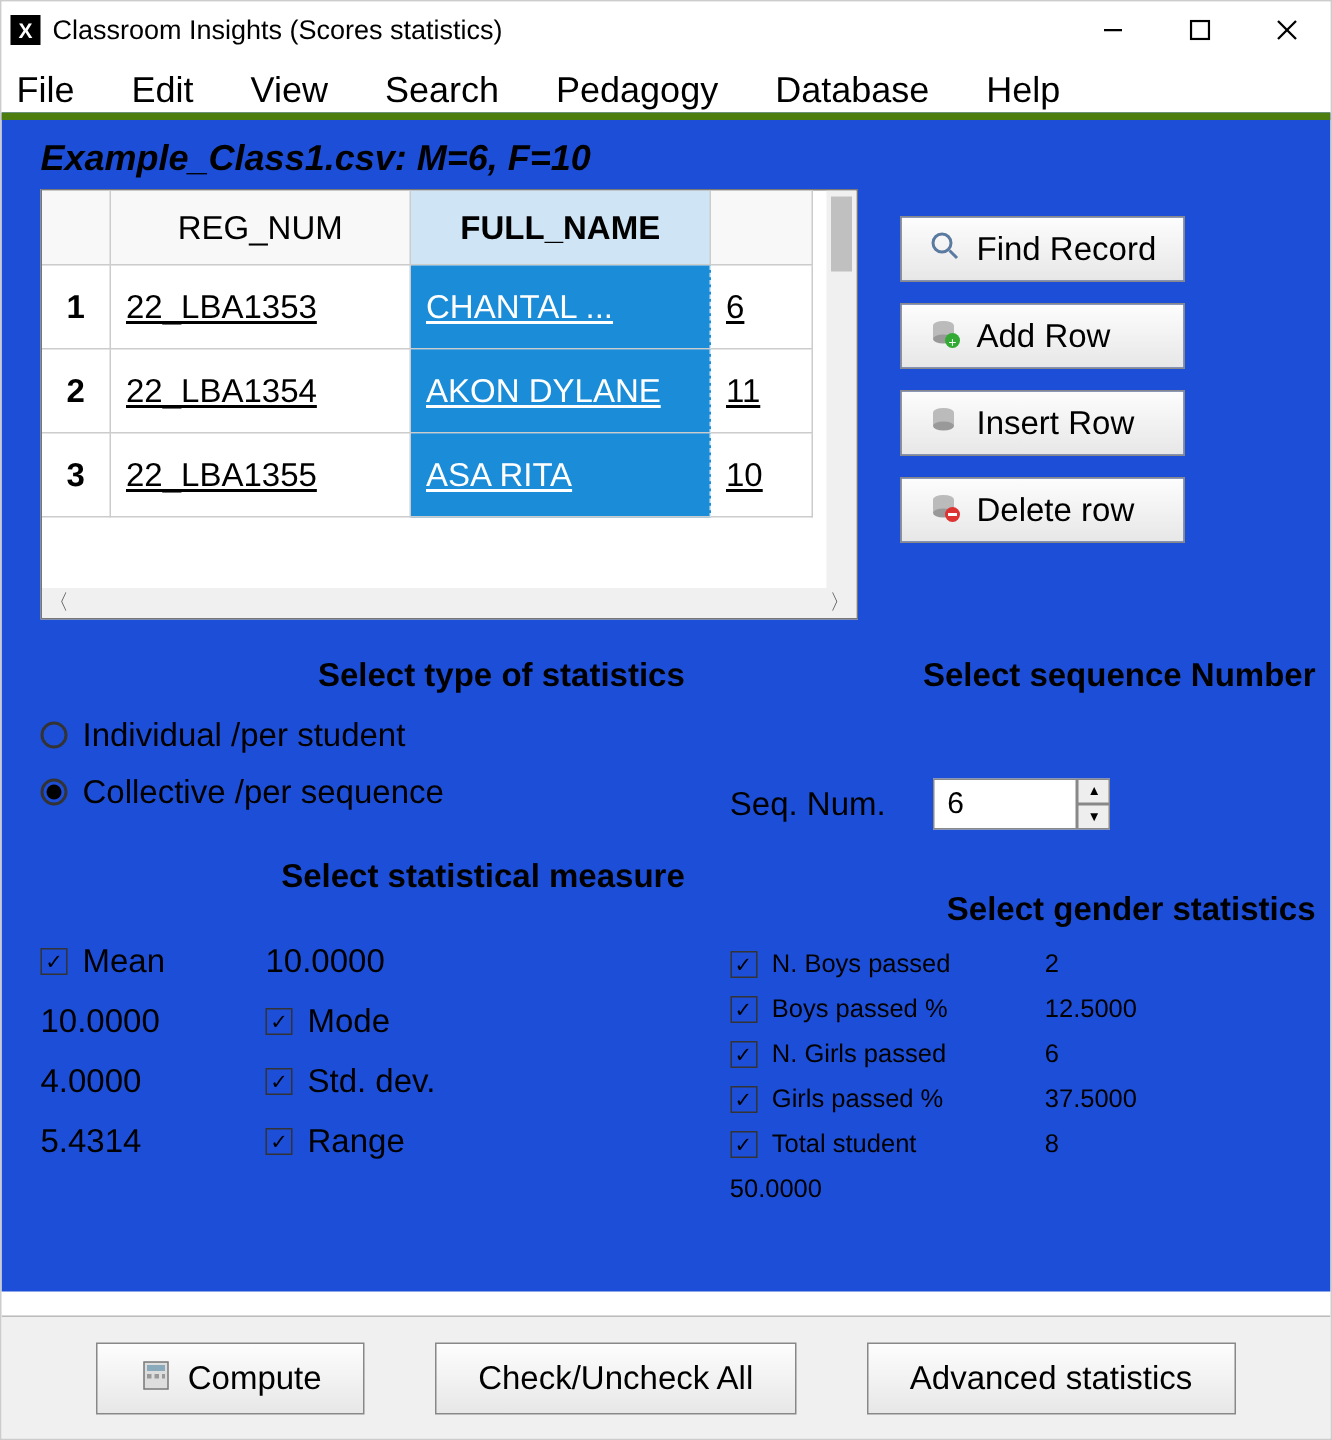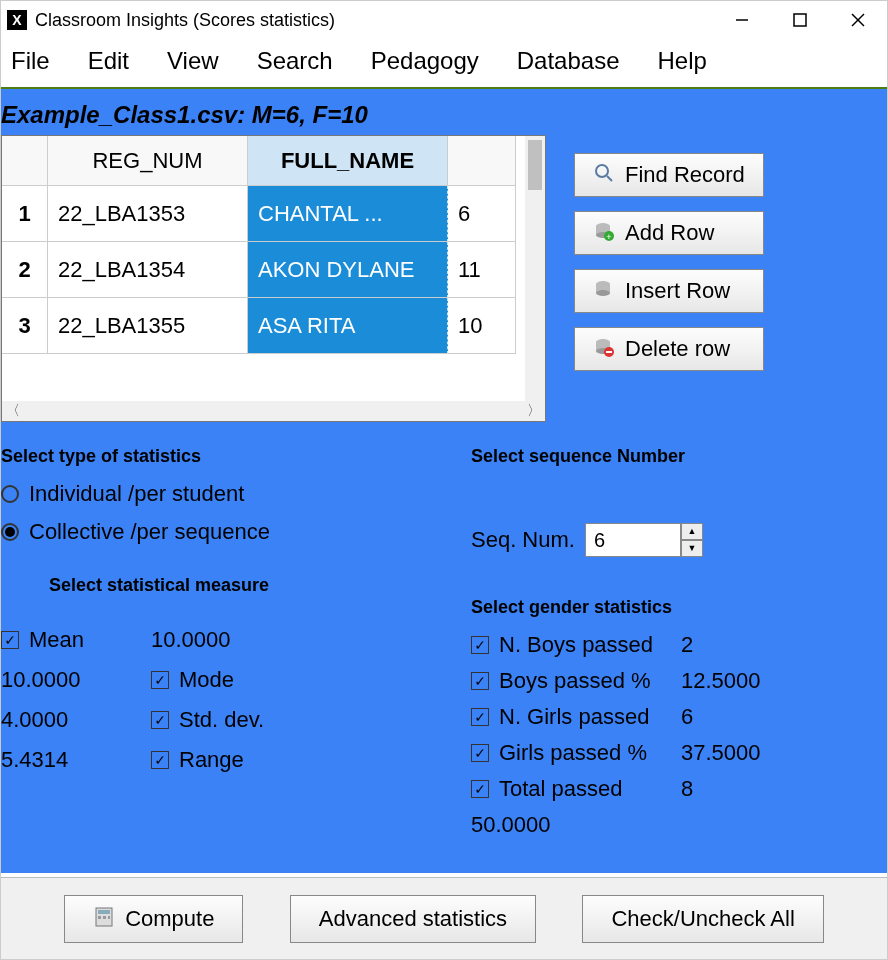--- a/index.html
+++ b/index.html
@@ -39,45 +39,45 @@
     width: 58px;
     height: 38px;
     display: flex;
     align-items: center;
     justify-content: center;
     font-size: 16px;
   }
   .menubar {
     display: flex;
     gap: 38px;
-    padding: 8px 10px 12px 10px;
+    padding: 8px 10px 0 10px;
     font-size: 24px;
     background: #fff;
   }
   .menu-item { cursor: default; }
-  .content { background: #3b82f6; padding: 12px 10px 10px 0; height: calc(100% - 38px - 52px - 82px); overflow:hidden; border-top:2px solid #4d7c0f; }
+  .content { background: #1d4ed8; padding: 12px 10px 10px 26px; height: calc(100% - 38px - 52px - 82px); overflow:hidden; border-top:5px solid #4d7c0f; }
   .file-summary { font-style: italic; font-weight: bold; font-size: 24px; margin-bottom: 6px; }
   .middle-row { display: flex; gap: 28px; }
   .table-wrap {
     position: relative;
     width: 545px;
     height: 287px;
     border: 1px solid #777;
     background: #fff;
     overflow: hidden;
   }
   .grid {
     display: grid;
     grid-template-columns: 46px 200px 200px 68px;
     font-size: 22px;
   }
   .hdr { background: #f8f8f8; border-bottom: 1px solid #ccc; border-right: 1px solid #ccc; padding: 10px 4px; text-align: center; font-weight: normal; height:50px; display:flex;align-items:center;justify-content:center;}
   .hdr.sel { background: #cfe5f5; font-weight: bold; }
   .rownum { border-right:1px solid #ccc; border-bottom:1px solid #ccc; font-weight:bold; display:flex;align-items:center;justify-content:center; height:56px;}
-  .cell { border-right:1px solid #ccc; border-bottom:1px solid #ccc; padding: 12px 10px; height:56px; display:flex; align-items:center; }
+  .cell { border-right:1px solid #ccc; border-bottom:1px solid #ccc; padding: 12px 10px; height:56px; display:flex; align-items:center;text-decoration:underline; }
   .cell.sel { background:#1a8cd8; color:#fff; border-right:1px dashed #cfe5f5; }
   .vscroll { position:absolute; right:0; top:0; bottom:20px; width:20px; background:#f0f0f0; }
   .vscroll .thumb { position:absolute; top:4px; left:3px; width:14px; height:50px; background:#c0c0c0; }
   .hscroll { position:absolute; left:0; right:0; bottom:0; height:20px; background:#f0f0f0; display:flex; align-items:center; justify-content:space-between; padding:0 4px;}
   .arrow { font-size:14px; color:#555; }
   .side-buttons { display:flex; flex-direction:column; gap:14px; padding-top:18px; }
   .winbtn {
     background: linear-gradient(#fdfdfd,#e7e7e7);
     border: 1px solid #888;
     padding: 8px 18px;
@@ -85,34 +85,34 @@
     display: flex;
     align-items: flex-start;
     gap: 10px;
     cursor: pointer;
     min-width: 180px;
   }
   .icon-box { width:22px; height:22px; display:inline-flex; align-items:center; justify-content:center; }
   .panels { display:flex; gap: 30px; margin-top: 24px; }
   .left-col { width: 440px; }
   .right-col { width: 400px; }
-  .section-title { font-weight:bold; font-size:18px; margin-bottom:14px; }
+  .section-title { font-weight:bold; font-size:22px; margin-bottom:14px;text-align:right; }
   .radio-row { display:flex; align-items:center; gap:10px; margin-bottom:12px; font-size:22px; }
   .radio { width:18px; height:18px; border:2px solid #333; border-radius:50%; display:inline-flex; align-items:center; justify-content:center;}
   .radio.checked::after { content:""; width:10px; height:10px; background:#000; border-radius:50%; }
-  .seq-row { display:flex; align-items:center; gap:10px; margin-top:56px; }
+  .seq-row { display:flex; align-items:center; gap:32px; margin-top:56px; }
   .spinner { display:flex; align-items:center; }
   .spinner input { width:96px; height:34px; font-size:20px; padding:2px 8px; border:1px solid #888; }
   .spin-btns { display:flex; flex-direction:column; }
   .spin-btns button { width:22px; height:17px; font-size:9px; line-height:1; border:1px solid #888; background:#eee; padding:0;}
   .measure-grid { display:grid; grid-template-columns: 150px 140px; row-gap: 14px; margin-top:31px; font-size:22px; }
   .check-row { display:flex; align-items:center; gap:10px; }
   .check { width:18px; height:18px; border:1.5px solid #333; display:inline-flex; align-items:center; justify-content:center; font-size:14px; line-height:1;}
   .check.checked::after { content:"✓"; }
-  .gender-grid { display:grid; grid-template-columns: 210px 110px; row-gap: 10px; font-size:22px; }
+  .gender-grid { display:grid; grid-template-columns: 210px 110px; row-gap: 10px; font-size:17px; }
   .bottom-bar { position:absolute; bottom:0; left:0; right:0; height:82px; border-top:1px solid #bbb; background:#f0f0f0; display:flex; align-items:center; justify-content:space-around; padding:0 40px;}
   .bottom-bar .winbtn { min-width: 160px; justify-content:center; padding:10px 28px; }
   html,body{position:relative;}
 </style>
 </head>
 <body>
 
 <div class="titlebar">
   <div class="app-icon">X</div>
   <div class="title-text">Classroom Insights (Scores statistics)</div>
@@ -296,21 +296,21 @@
             <span>N. Girls passed</span>
           </div>
           <div>6</div>
           <div class="check-row">
             <span class="check checked"></span>
             <span>Girls passed %</span>
           </div>
           <div>37.5000</div>
           <div class="check-row">
             <span class="check checked"></span>
-            <span>Total passed</span>
+            <span>Total student</span>
           </div>
           <div>8</div>
           <div>50.0000</div>
         </div>
     </div>
   </div>
 </div>
 
 <div class="bottom-bar">
   <button class="winbtn">
@@ -319,18 +319,18 @@
           <rect x="1" y="1" width="16" height="18" fill="#ddd" stroke="#777"></rect>
           <rect x="3" y="3" width="12" height="4" fill="#8ab"></rect>
           <rect x="3" y="9" width="3" height="3" fill="#999"></rect>
           <rect x="8" y="9" width="3" height="3" fill="#999"></rect>
           <rect x="13" y="9" width="2" height="3" fill="#999"></rect>
         </svg>
       </span>
     <span>Compute</span>
   </button>
   <button class="winbtn">
+    <span>Check/Uncheck All</span>
+  </button>
+  <button class="winbtn">
     <span>Advanced statistics</span>
   </button>
-  <button class="winbtn">
-    <span>Check/Uncheck All</span>
-  </button>
 </div>
 
 </body></html>

